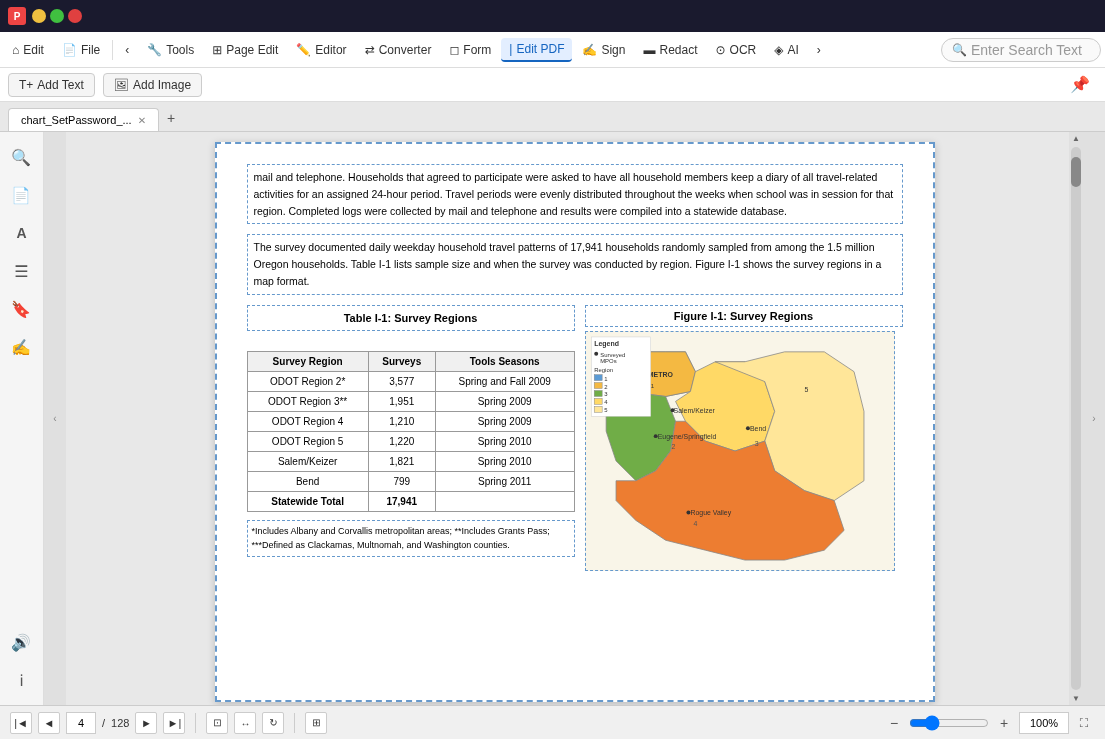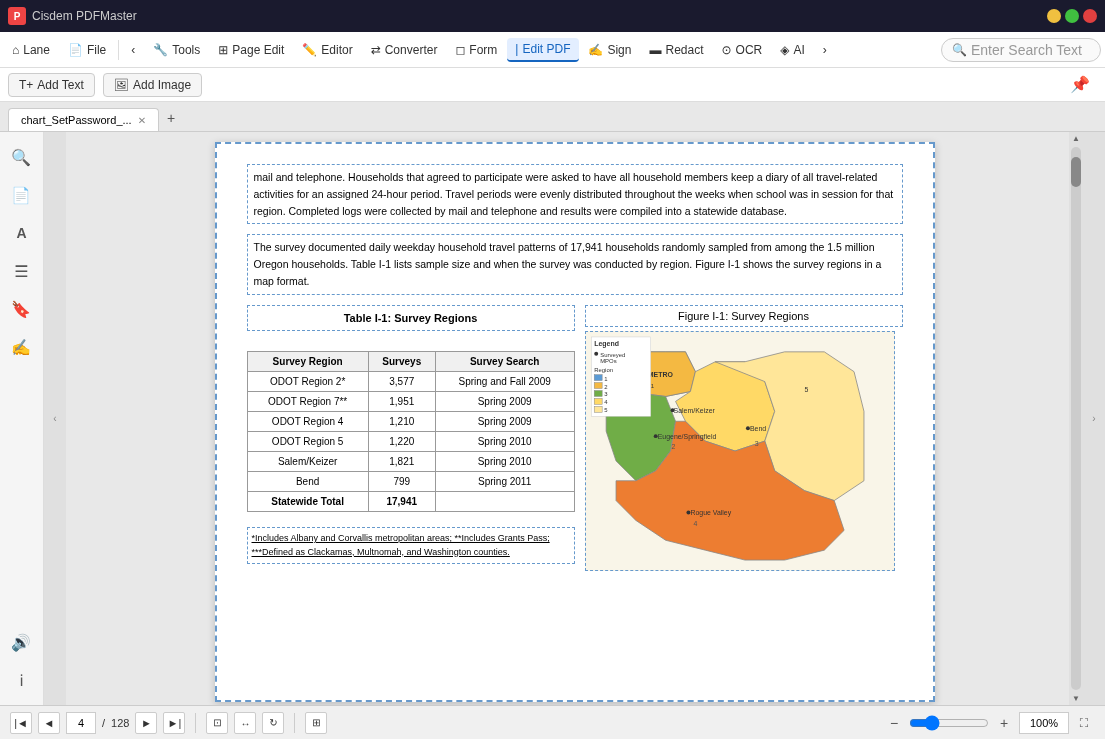--- a/index.html
+++ b/index.html
@@ -194,21 +194,21 @@
       display: flex;
       gap: 10px;
       margin-top: 8px;
     }
     .col-left { flex: 0 0 310px; }
     .col-right { flex: 1; }
 
     
     .fig-title {
       text-align: center;
-      font-weight: normal;
+      font-weight: bold;
       font-size: 11px;
       margin-bottom: 4px;
       border: 1.5px dashed #6699cc;
       padding: 2px;
     }
     .map-container {
       border: 1.5px dashed #6699cc;
       background: #f9f5e8;
       width: 310px;
       height: 240px;
@@ -217,22 +217,21 @@
     }
 
     
     .map-svg { width: 100%; height: 100%; }
 
     
     .footnote {
       border: 1.5px dashed #6699cc;
       padding: 4px;
       font-size: 9px;
-      margin-top: 15px;
-      text-decoration: underline;
+      margin-top: 8px;
     }
 
     
     #right-scrollbar {
       width: 14px;
       background: #e0e0e0;
       display: flex;
       flex-direction: column;
       align-items: center;
     }
@@ -292,32 +291,31 @@
       cursor: pointer; font-size: 10px;
     }
   </style>
 </head>
 <body>
 
 <div id="title-bar">
   <div class="app-logo">
     <span>P</span>
   </div>
-  <span class="app-name">Cisdem PDFMaster</span>
   <div class="win-controls">
     <div class="win-btn minimize"></div>
     <div class="win-btn maximize"></div>
     <div class="win-btn close"></div>
   </div>
 </div>
 
 <div id="toolbar">
   <div class="toolbar-btn">
     <span>⌂</span>
-    <span>Lane</span>
+    <span>Edit</span>
   </div>
   <div class="toolbar-btn">
     <span>📄</span>
     <span>File</span>
   </div>
   <div class="toolbar-sep"></div>
   <div class="toolbar-btn">
     <span>‹</span>
   </div>
   <div class="toolbar-btn">
@@ -418,32 +416,32 @@
 
         <div class="two-col">
 
           <div class="col-left">
             <div class="table-title text-block">Table I-1:  Survey Regions</div>
             <table class="survey-table">
               <thead>
                 <tr>
                   <th>Survey Region</th>
                   <th>Surveys</th>
-                  <th>Survey Search</th>
+                  <th>Tools Seasons</th>
                 </tr>
               </thead>
               <tbody id="table-body">
 
               <tr>
                     <td>ODOT Region 2*</td>
                     <td>3,577</td>
                     <td>Spring and Fall 2009</td>
                   </tr>
                   <tr>
-                    <td>ODOT Region 7**</td>
+                    <td>ODOT Region 3**</td>
                     <td>1,951</td>
                     <td>Spring 2009</td>
                   </tr>
                   <tr>
                     <td>ODOT Region 4</td>
                     <td>1,210</td>
                     <td>Spring 2009</td>
                   </tr>
                   <tr>
                     <td>ODOT Region 5</td>

